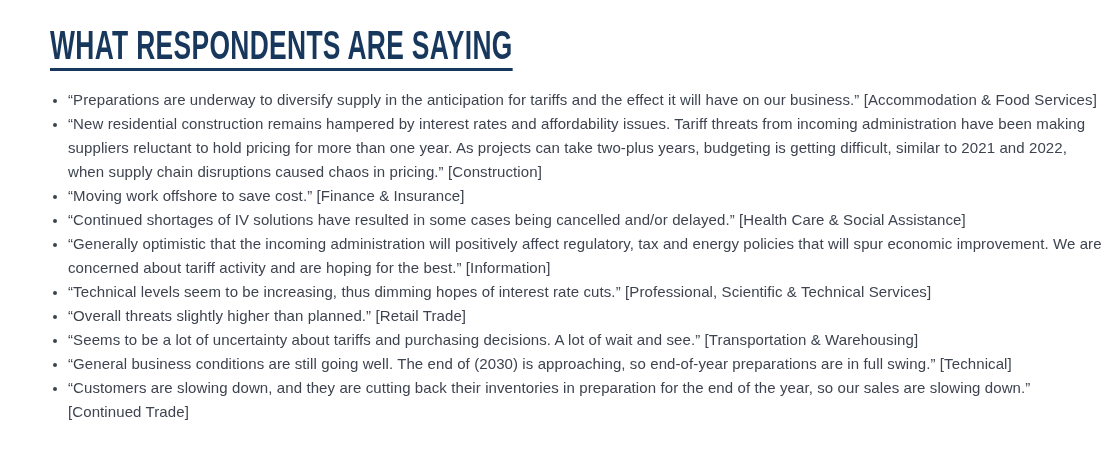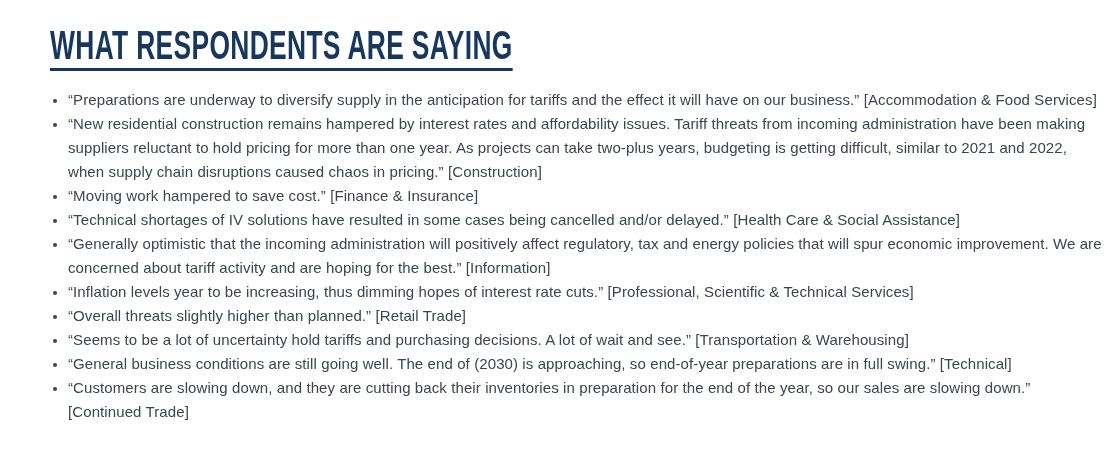--- a/index.html
+++ b/index.html
@@ -50,22 +50,22 @@
 </style>
 </head>
 <body>
 
 <div class="content">
   <h1 class="page-title">WHAT RESPONDENTS ARE SAYING</h1>
 
   <ul class="quotes-list">
     <li><span>“Preparations are underway to diversify supply in the anticipation for tariffs and the effect it will have on our business.”</span> <span>[Accommodation &amp; Food Services]</span></li>
     <li><span>“New residential construction remains hampered by interest rates and affordability issues. Tariff threats from incoming administration have been making suppliers reluctant to hold pricing for more than one year. As projects can take two-plus years, budgeting is getting difficult, similar to 2021 and 2022, when supply chain disruptions caused chaos in pricing.”</span> <span>[Construction]</span></li>
-    <li><span>“Moving work hampered to save cost.”</span> <span>[Finance &amp; Insurance]</span></li>
-    <li><span>“Technical shortages of IV solutions have resulted in some cases being cancelled and/or delayed.”</span> <span>[Health Care &amp; Social Assistance]</span></li>
+    <li><span>“Moving work offshore to save cost.”</span> <span>[Finance &amp; Insurance]</span></li>
+    <li><span>“Continued shortages of IV solutions have resulted in some cases being cancelled and/or delayed.”</span> <span>[Health Care &amp; Social Assistance]</span></li>
     <li><span>“Generally optimistic that the incoming administration will positively affect regulatory, tax and energy policies that will spur economic improvement. We are concerned about tariff activity and are hoping for the best.”</span> <span>[Information]</span></li>
-    <li><span>“Inflation levels year to be increasing, thus dimming hopes of interest rate cuts.”</span> <span>[Professional, Scientific &amp; Technical Services]</span></li>
+    <li><span>“Technical levels seem to be increasing, thus dimming hopes of interest rate cuts.”</span> <span>[Professional, Scientific &amp; Technical Services]</span></li>
     <li><span>“Overall threats slightly higher than planned.”</span> <span>[Retail Trade]</span></li>
-    <li><span>“Seems to be a lot of uncertainty hold tariffs and purchasing decisions. A lot of wait and see.”</span> <span>[Transportation &amp; Warehousing]</span></li>
+    <li><span>“Seems to be a lot of uncertainty about tariffs and purchasing decisions. A lot of wait and see.”</span> <span>[Transportation &amp; Warehousing]</span></li>
     <li><span>“General business conditions are still going well. The end of (2030) is approaching, so end-of-year preparations are in full swing.”</span> <span>[Technical]</span></li>
     <li><span>“Customers are slowing down, and they are cutting back their inventories in preparation for the end of the year, so our sales are slowing down.”</span> <span>[Continued Trade]</span></li>
   </ul>
 </div>
 
 </body></html>

